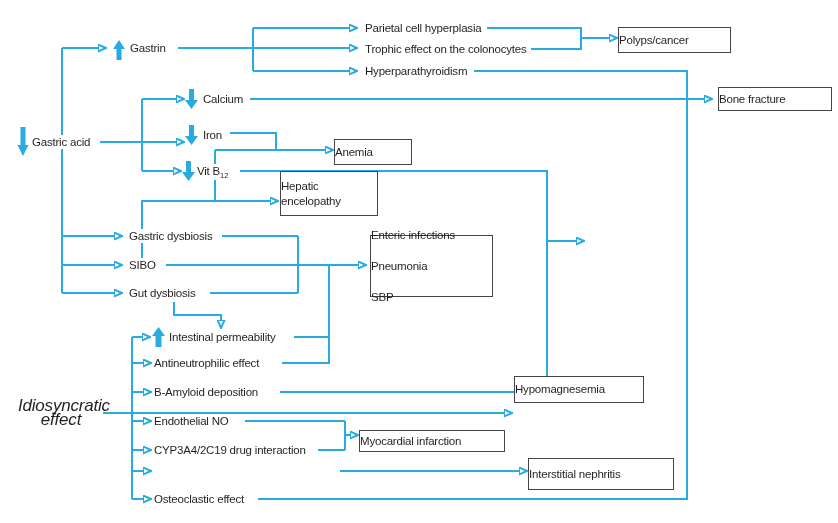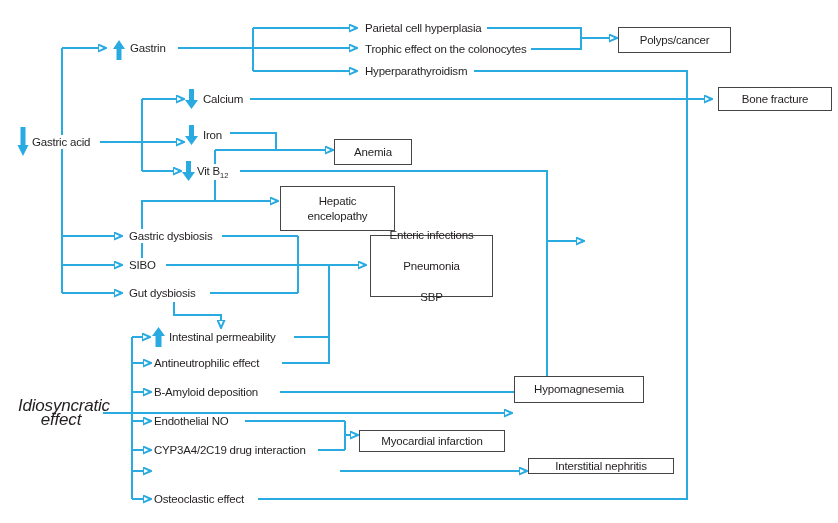--- a/index.html
+++ b/index.html
@@ -19,21 +19,21 @@
   .wires path.fill{stroke:none;fill:var(--line);}
   .lbl{
     position:absolute;font-size:11.5px;letter-spacing:-0.2px;line-height:14px;
     white-space:nowrap;color:var(--text);
   }
   .lbl.onwire{background:var(--background);padding:0 2px;}
   .sub{font-size:7.5px;position:relative;top:3px;letter-spacing:0;}
   .obox{
     position:absolute;box-sizing:border-box;border:1.5px solid var(--box_border);
     background:var(--background);display:flex;flex-direction:column;
-    align-items:center;justify-content:center;text-align:center;
+    align-items:flex-start;justify-content:center;text-align:center;
     font-size:11.5px;letter-spacing:-0.2px;line-height:15px;color:var(--text);
   }
   .idio{position:absolute;left:18px;top:399px;width:86px;text-align:center;
     font-size:17px;letter-spacing:-0.2px;line-height:14px;font-style:italic;}
 </style>
 </head>
 <body>
 
 <div class="canvas">
 
@@ -152,32 +152,32 @@
 
   <div class="obox" style="left:618px;top:27px;width:113px;height:26px;">
     <span>Polyps/cancer</span>
   </div>
   <div class="obox" style="left:718px;top:87px;width:114px;height:24px;">
     <span>Bone fracture</span>
   </div>
   <div class="obox" style="left:334px;top:139px;width:78px;height:26px;">
     <span>Anemia</span>
   </div>
-  <div class="obox" style="left:280px;top:186px;width:115px;height:45px;">
+  <div class="obox" style="left:280px;top:171px;width:98px;height:45px;">
     <span>Hepatic</span>
     <span>encelopathy</span>
   </div>
   <div class="obox" style="left:370px;top:235px;width:123px;height:62px;gap:16px;">
     <span>Enteric infections</span>
     <span>Pneumonia</span>
     <span>SBP</span>
   </div>
   <div class="obox" style="left:514px;top:376px;width:130px;height:27px;">
     <span>Hypomagnesemia</span>
   </div>
   <div class="obox" style="left:359px;top:430px;width:146px;height:22px;">
     <span>Myocardial infarction</span>
   </div>
-  <div class="obox" style="left:528px;top:458px;width:146px;height:16px;">
+  <div class="obox" style="left:528px;top:458px;width:146px;height:32px;">
     <span>Interstitial nephritis</span>
   </div>
 
 </div>
 
 </body></html>

